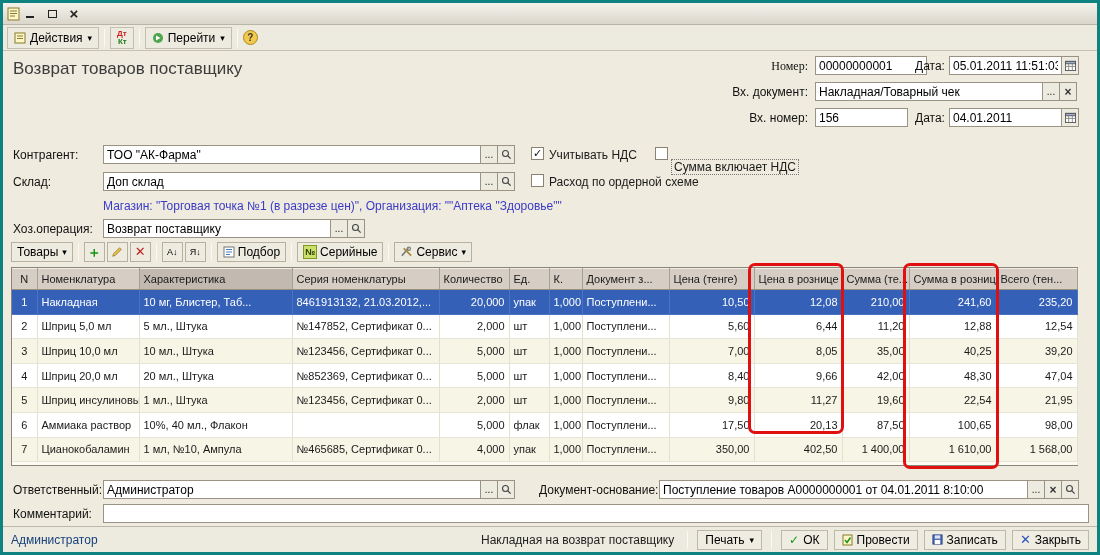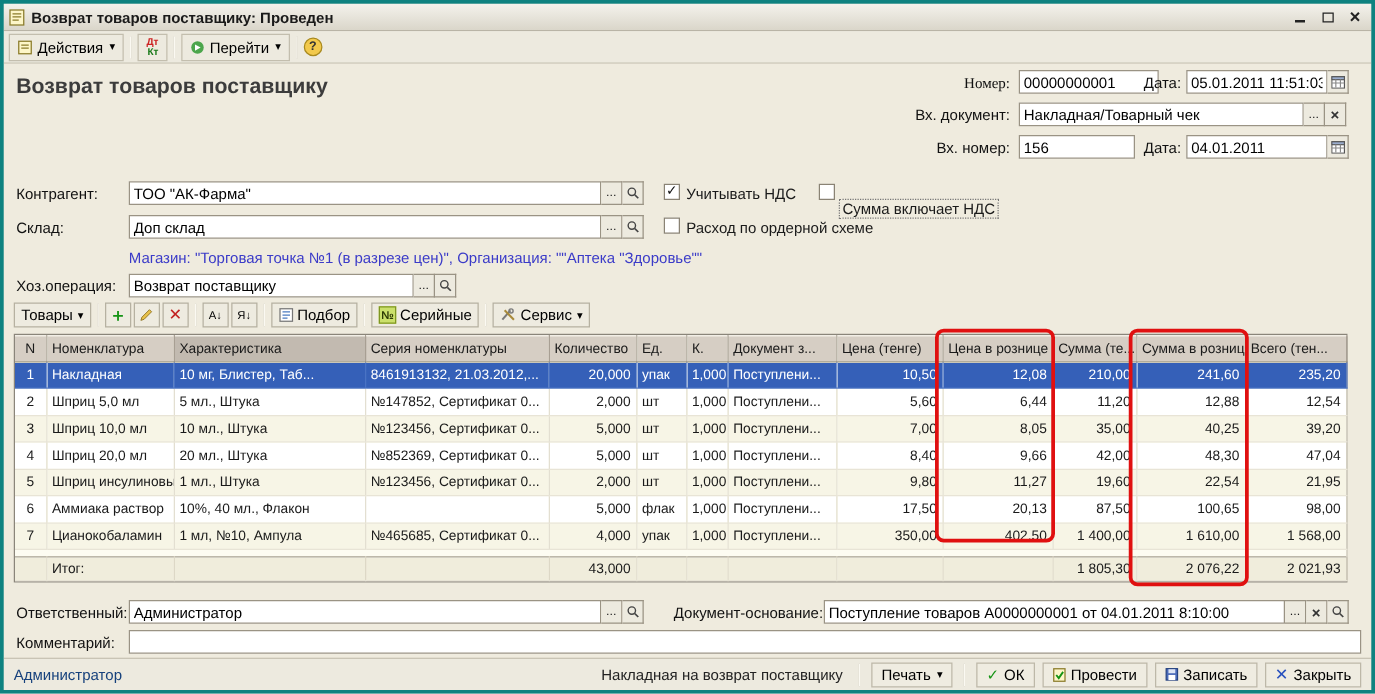--- a/index.html
+++ b/index.html
@@ -21,21 +21,21 @@
   .toolbar { height:26px; background:#EDEADF; display:flex; align-items:center; padding:3px 4px; border-bottom:1px solid #C6C1B2; gap:2px; }
   .tbtn { display:inline-flex; align-items:center; gap:4px; height:22px; padding:1px 6px; background:#EDEADF; border:1px solid #C3BEAE; font-size:12px; font-family:inherit; white-space:nowrap; }
   .caret { font-size:9px; margin-left:1px; }
   .sep { width:1px; height:18px; background:#BDB8A8; margin:0 3px; border-right:1px solid #FBF9F2; }
   .dtkt { display:flex; flex-direction:column; line-height:8px; font-size:8px; font-weight:bold; }
   .dtkt .dt { color:#C22; } .dtkt .kt { color:#1A7A1A;text-align:right; }
   .help-circle { width:15px; height:15px; border-radius:50%; background:#F2C94C; border:1px solid #A98A1E; display:flex; align-items:center; justify-content:center; font-size:10px; font-weight:bold; color:#333; }
 
   
   .content { position:relative; height:475px; background:#EFEBDE; }
-  .page-title { position:absolute; left:10px; top:8px; font-size:17px; font-weight:bold; color:#3C3C3C; }
+  .page-title { position:absolute; left:10px; top:8px; font-size:17px; font-weight:normal; color:#3C3C3C; }
 
   .lbl { position:absolute; font-size:12px; color:#111; white-space:nowrap; }
   .r-lbl { text-align:right; }
   .field { position:absolute; height:19px; display:flex; }
   .inp { height:19px; border:1px solid #9A9384; background:#fff; font-family:inherit; font-size:12px; padding:0 3px; width:100%; }
   .mini-btn { width:17px; height:19px; border:1px solid #9A9384; border-left:none; background:#EDEADF; display:flex; align-items:center; justify-content:center; font-size:10px; line-height:1; cursor:default; flex:none; }
   .mini-btn.xb { font-size:12px; font-weight:bold; color:#333; }
 
   .cb { position:absolute; width:13px; height:13px; border:1px solid #8A8374; background:#fff; font-size:11px; line-height:11px; text-align:center; color:#111; }
   .cb.checked::after { content:"✓"; font-weight:bold; }
@@ -88,21 +88,20 @@
 
   <div class="titlebar">
     <span>
       <svg width="14" height="14" viewBox="0 0 14 14">
           <rect x="1" y="1" width="11" height="12" fill="#FDF6C8" stroke="#8A7B2A"></rect>
           <line x1="3" y1="4" x2="10" y2="4" stroke="#8A7B2A"></line>
           <line x1="3" y1="6.5" x2="10" y2="6.5" stroke="#8A7B2A"></line>
           <line x1="3" y1="9" x2="8" y2="9" stroke="#8A7B2A"></line>
         </svg>
     </span>
-    <span class="ttext">Возврат товаров поставщику: Проведен</span>
     <span class="wbtns">
       <span class="wbtn">
           <span class="glyph-min"></span>
         </span>
       <span class="wbtn">
           <span class="glyph-max"></span>
         </span>
       <span class="wbtn glyph-close">×</span>
     </span>
   </div>
@@ -428,35 +427,20 @@
               <td class="r">402,50</td>
               <td class="r">1 400,00</td>
               <td class="r">1 610,00</td>
               <td class="r">1 568,00</td>
             </tr>
           </tbody>
         <tbody>
           <tr class="filler">
               <td colspan="13"></td>
             </tr>
-          <tr class="total">
-            <td></td>
-            <td>Итог:</td>
-            <td></td>
-              <td></td>
-            <td class="r">43,000</td>
-            <td></td>
-              <td></td>
-              <td></td>
-              <td></td>
-              <td></td>
-            <td class="r">1 805,30</td>
-            <td class="r">2 076,22</td>
-            <td class="r">2 021,93</td>
-          </tr>
         </tbody>
       </table>
     </div>
 
     <div class="hl-box" style="left:745px; top:212px; width:96px; height:171px;"></div>
     <div class="hl-box" style="left:900px; top:212px; width:96px; height:206px;"></div>
 
     <span class="lbl" style="left:10px; top:432px;">Ответственный:</span>
     <span class="field" style="left:100px; top:429px; width:412px;">
       <input class="inp" value="Администратор" style="">

